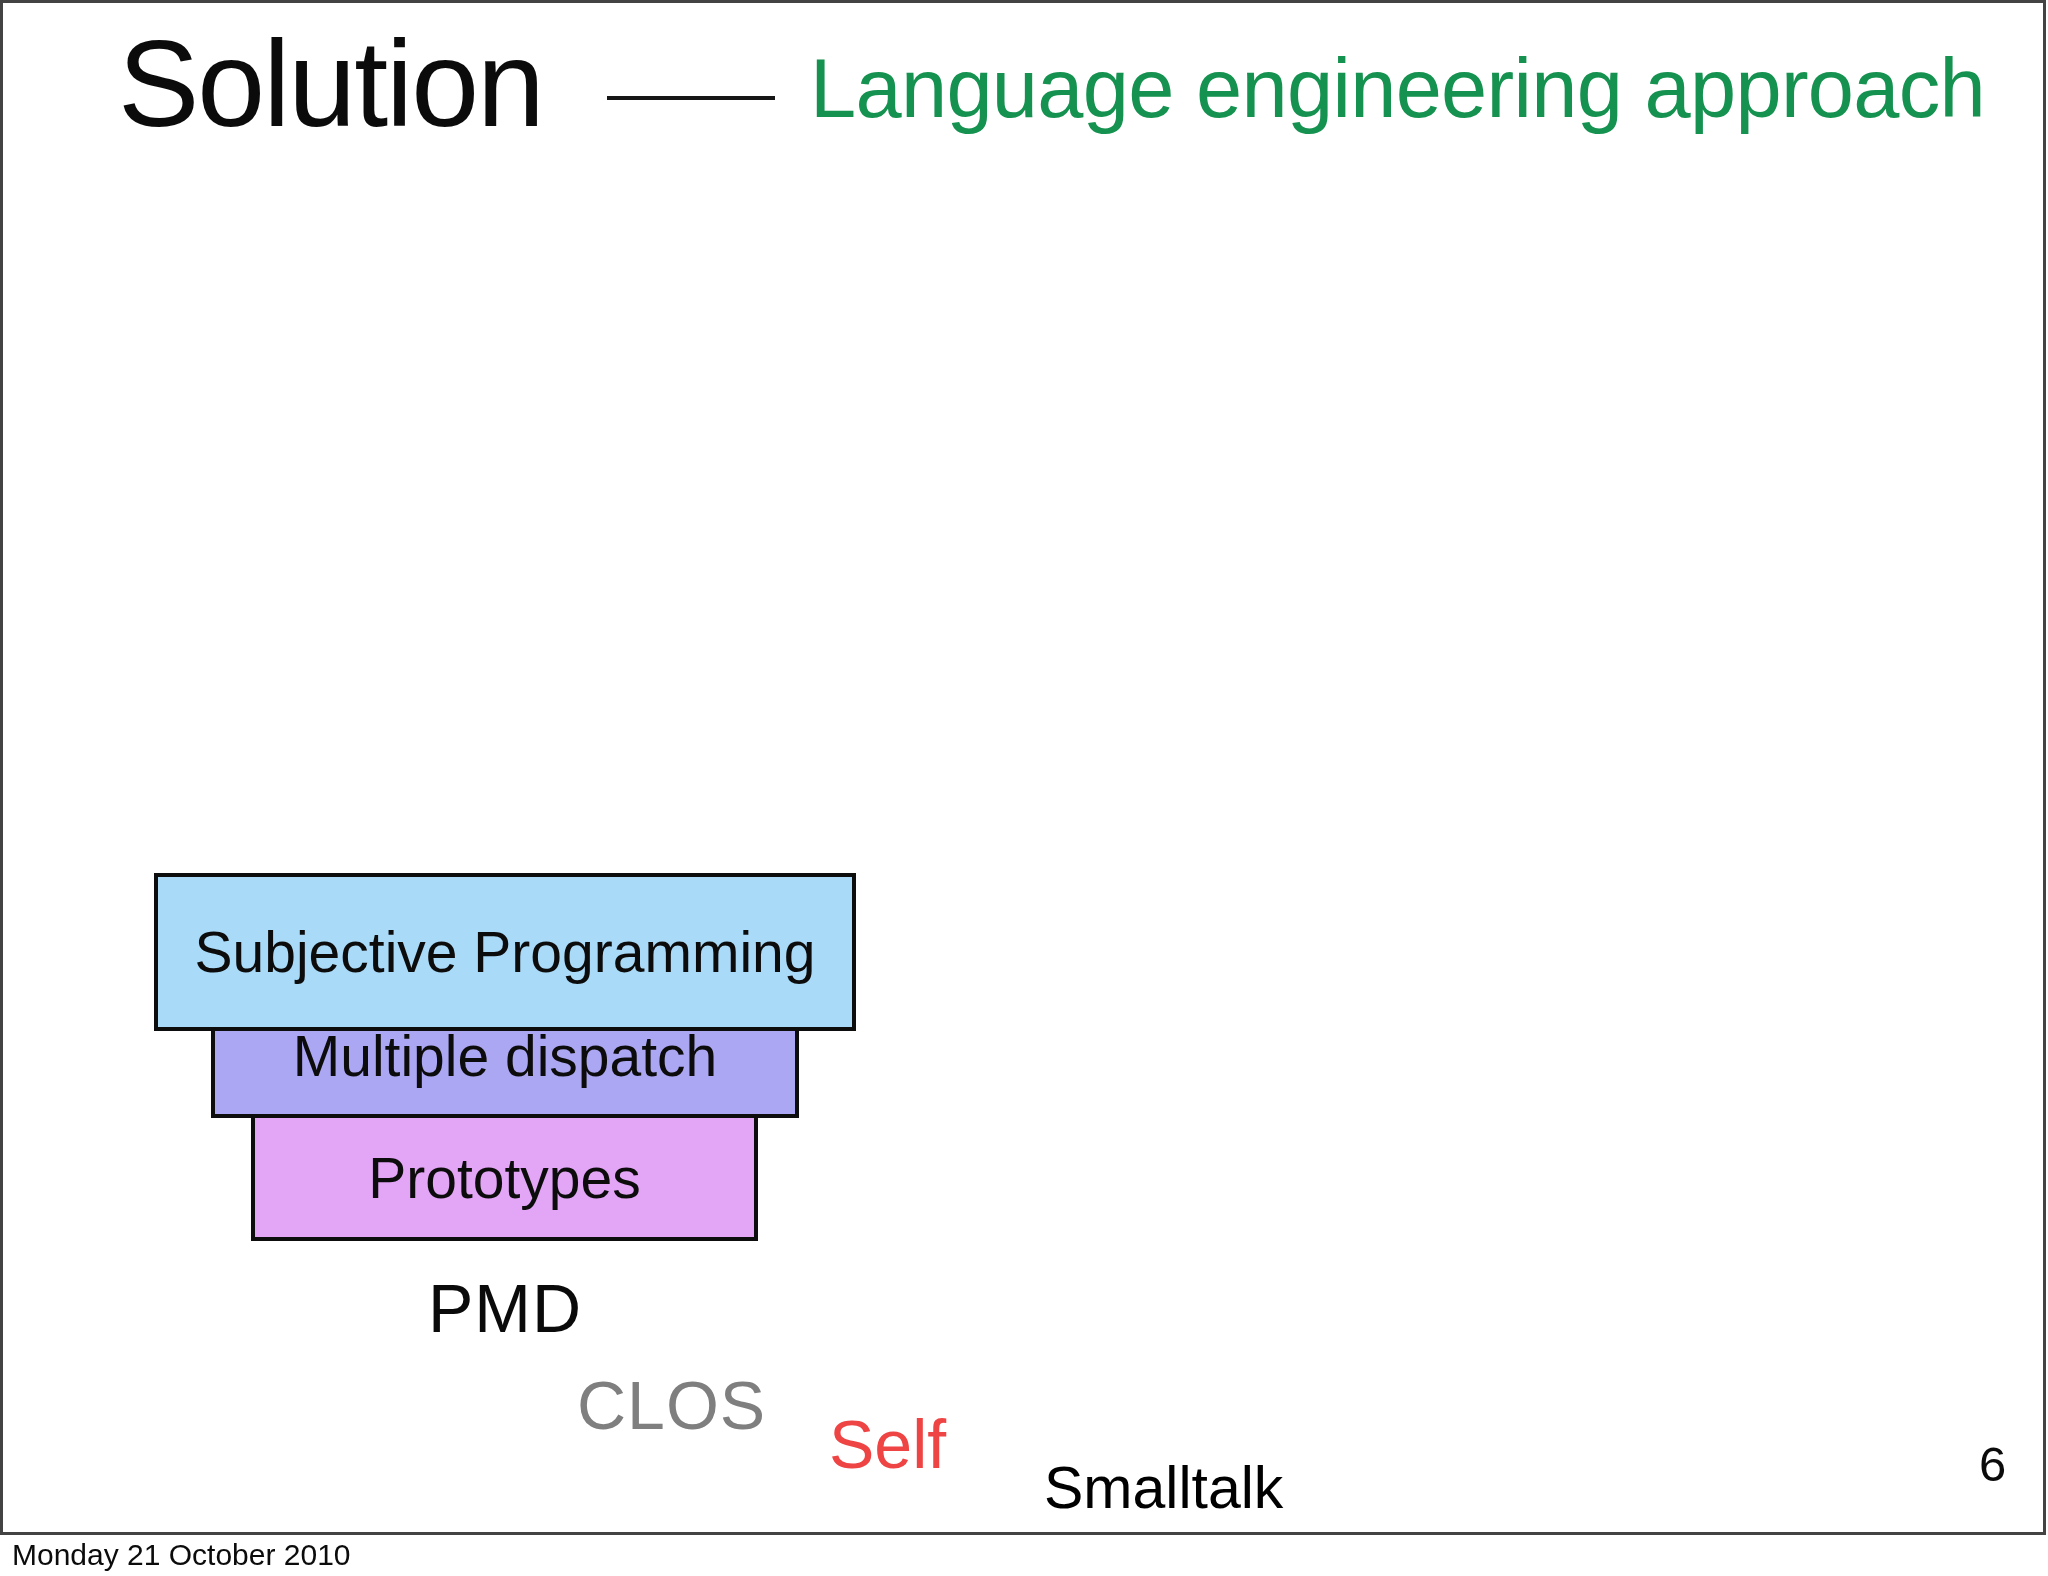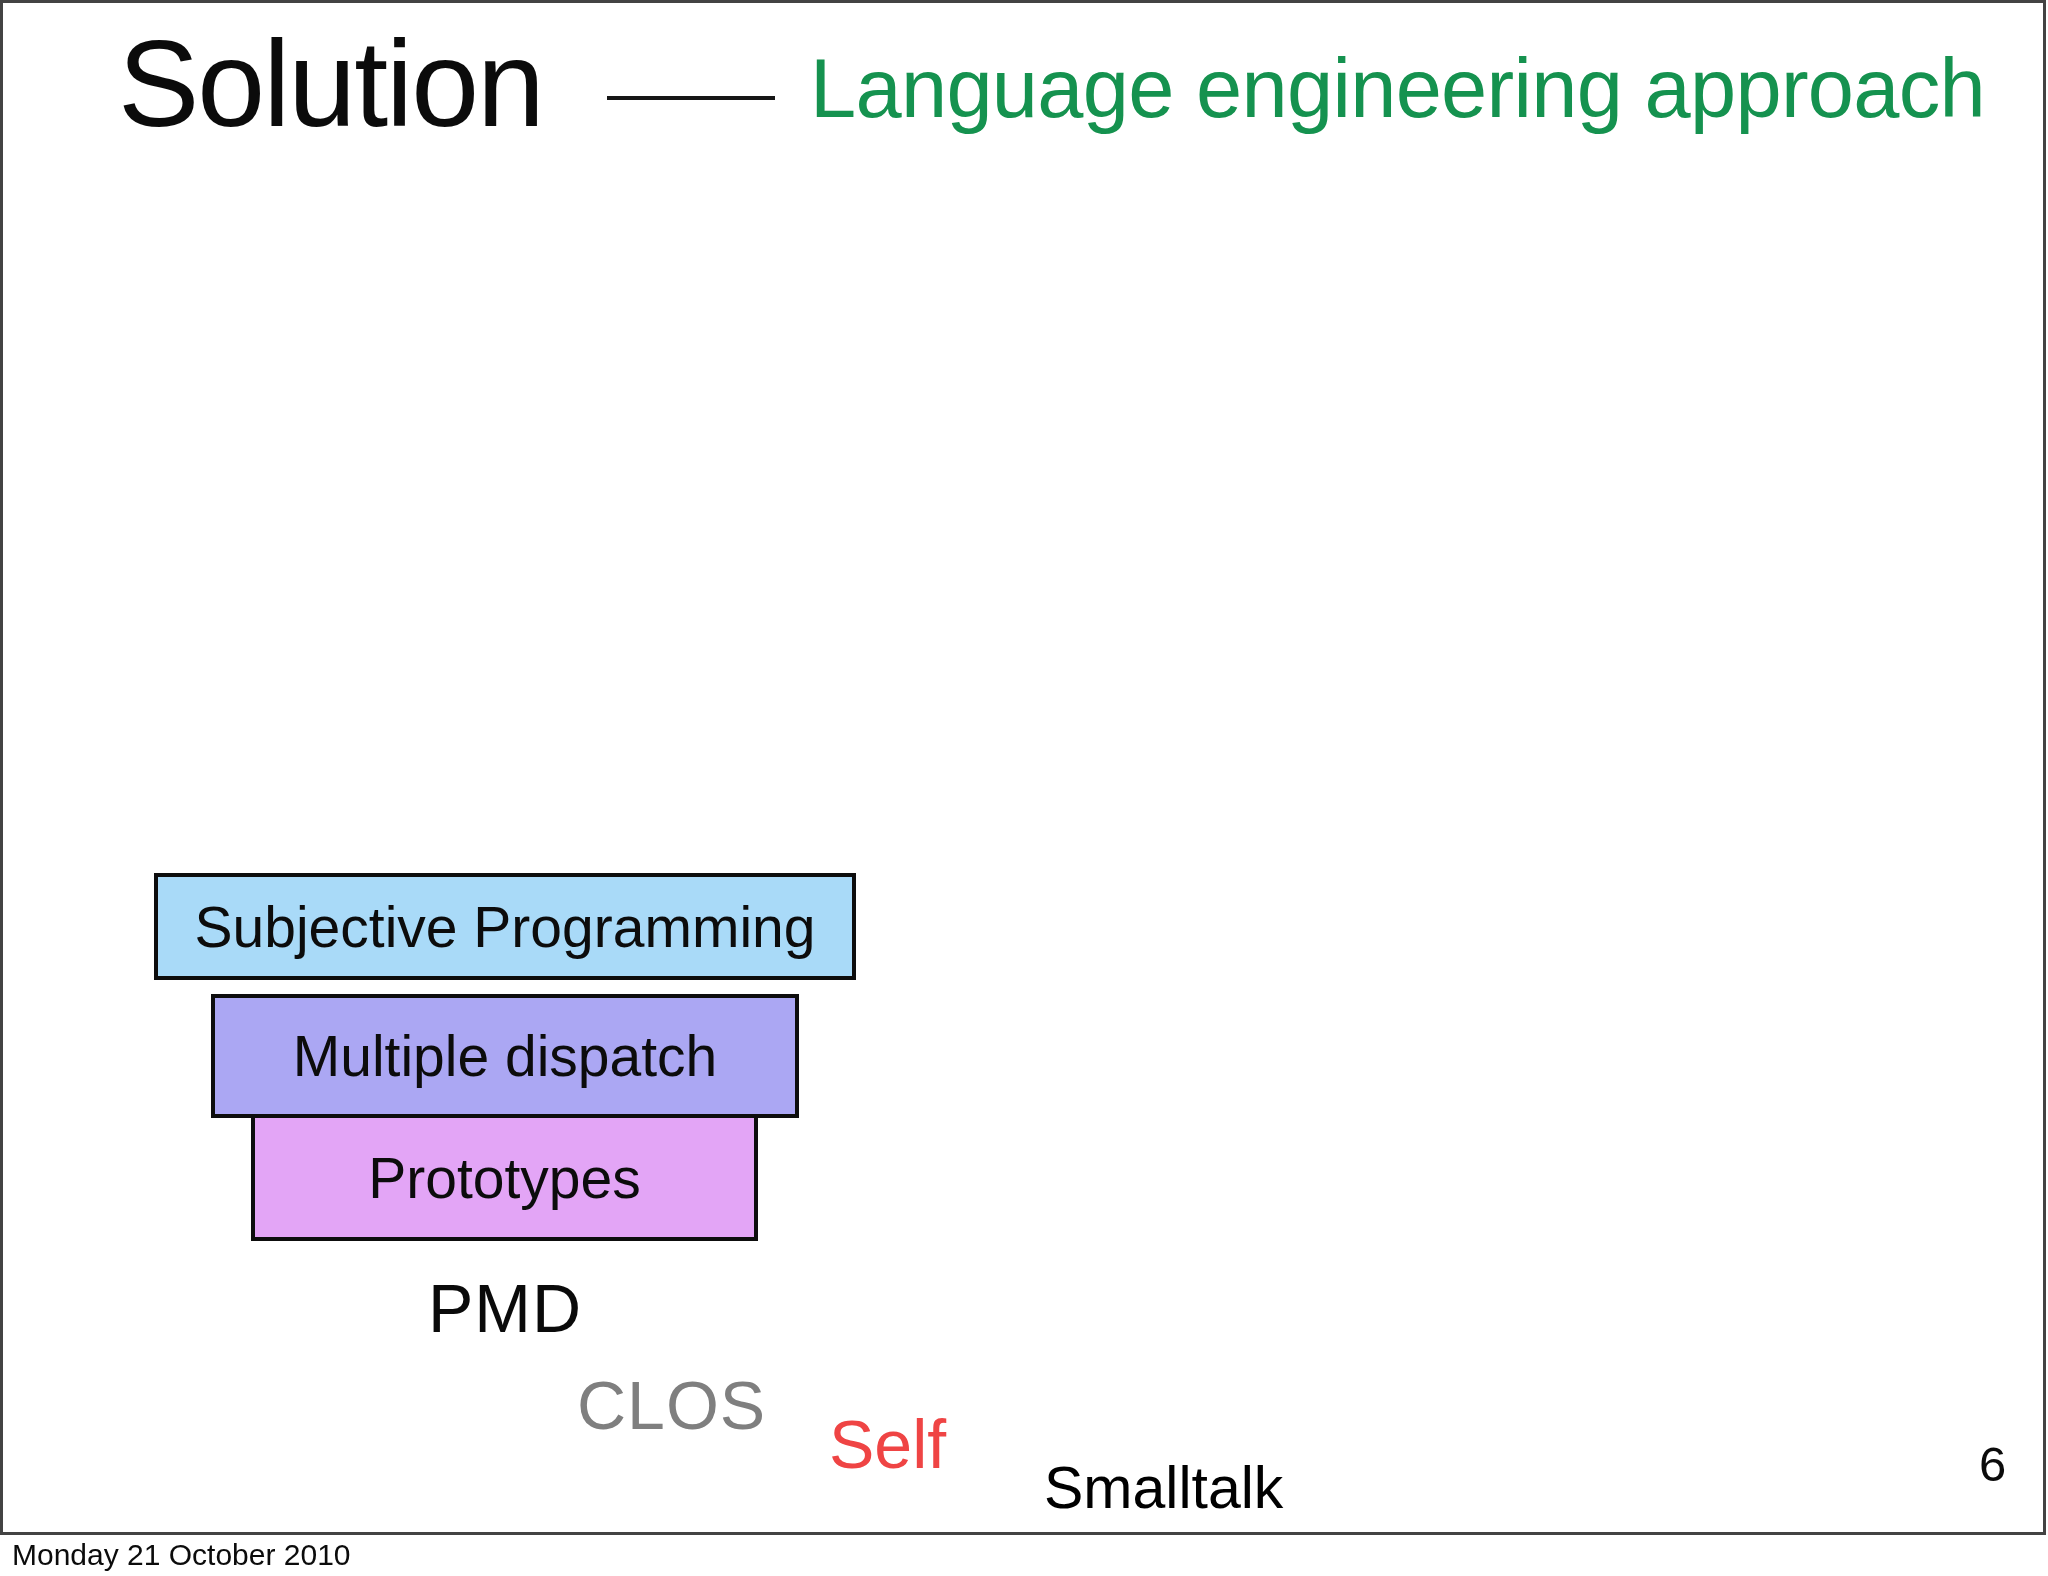--- a/index.html
+++ b/index.html
@@ -65,21 +65,21 @@
   }
   .stack-box .stack-label {
     font-size: 57px;
     color: #0c0c0c;
     white-space: nowrap;
   }
   .box-subjective {
     left: 154px;
     top: 873px;
     width: 702px;
-    height: 107px;
+    height: 158px;
     background: #a9daf8;
     z-index: 3;
   }
   .box-multiple {
     left: 211px;
     top: 994px;
     width: 588px;
     height: 124px;
     background: #aba7f3;
     z-index: 2;

